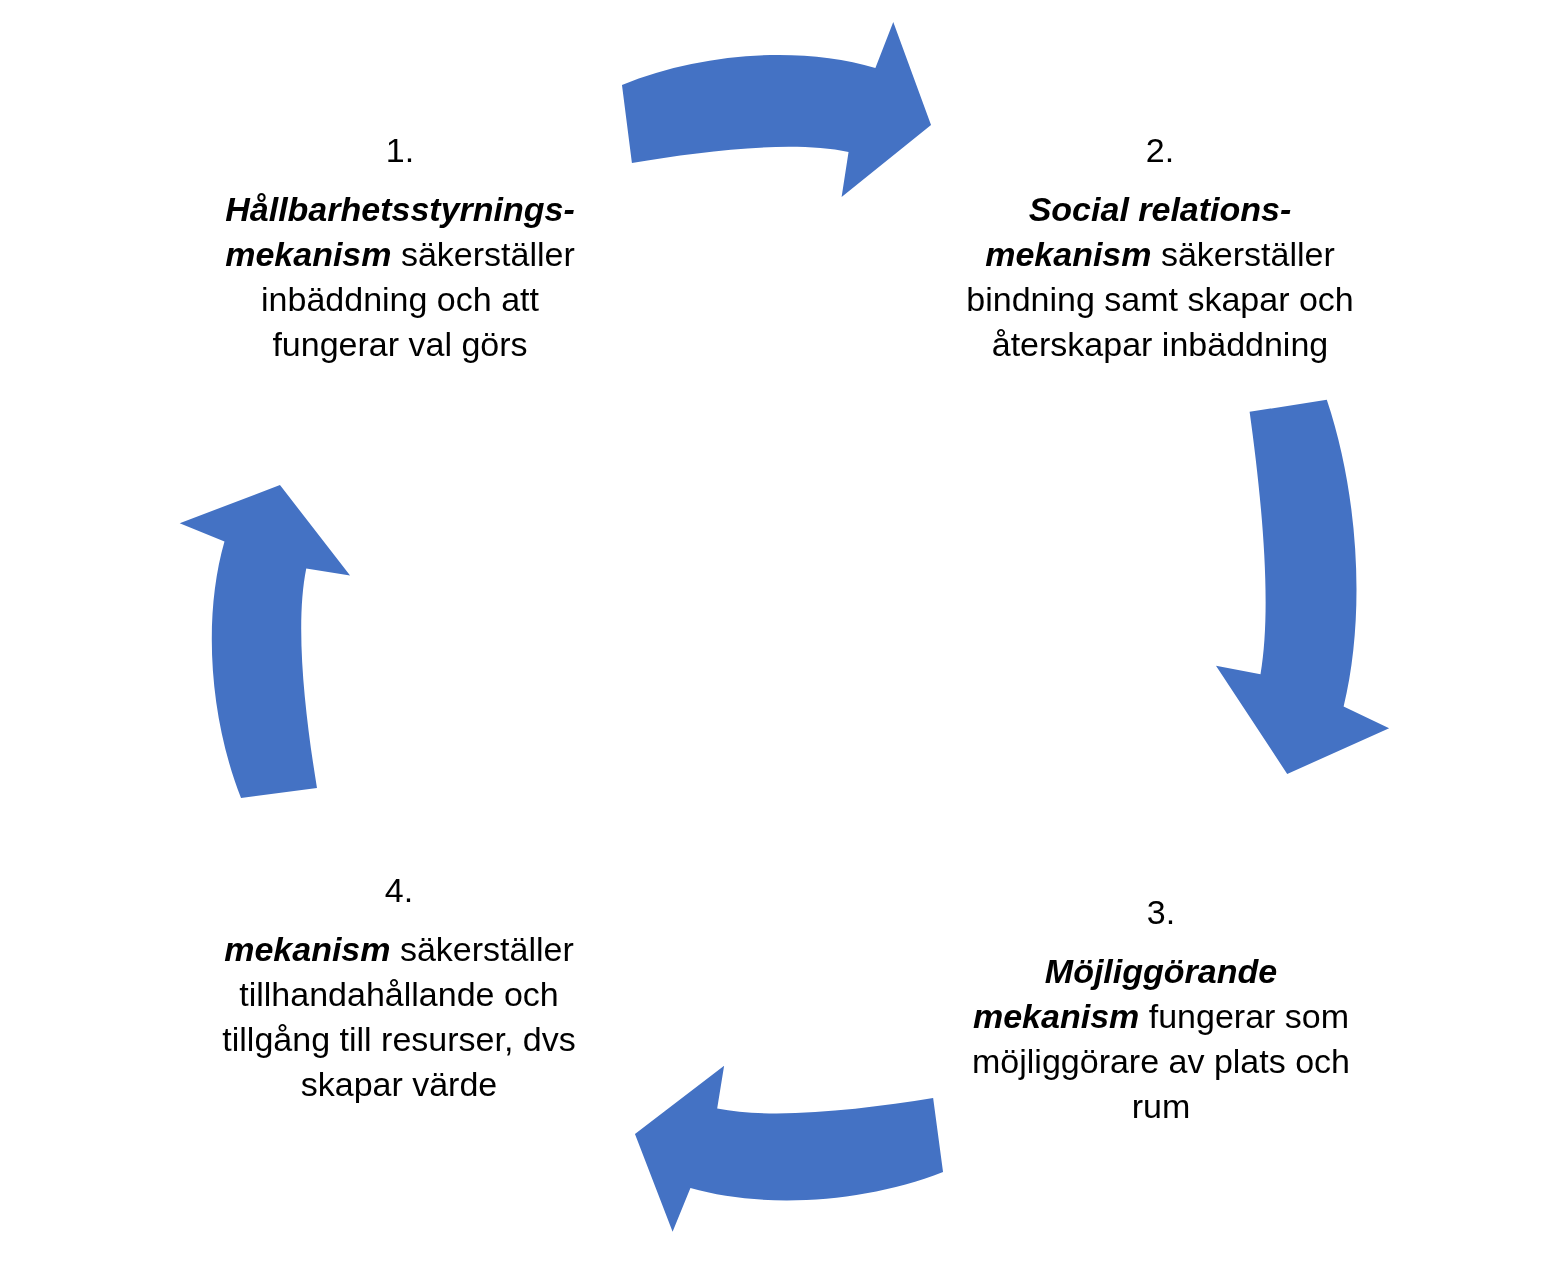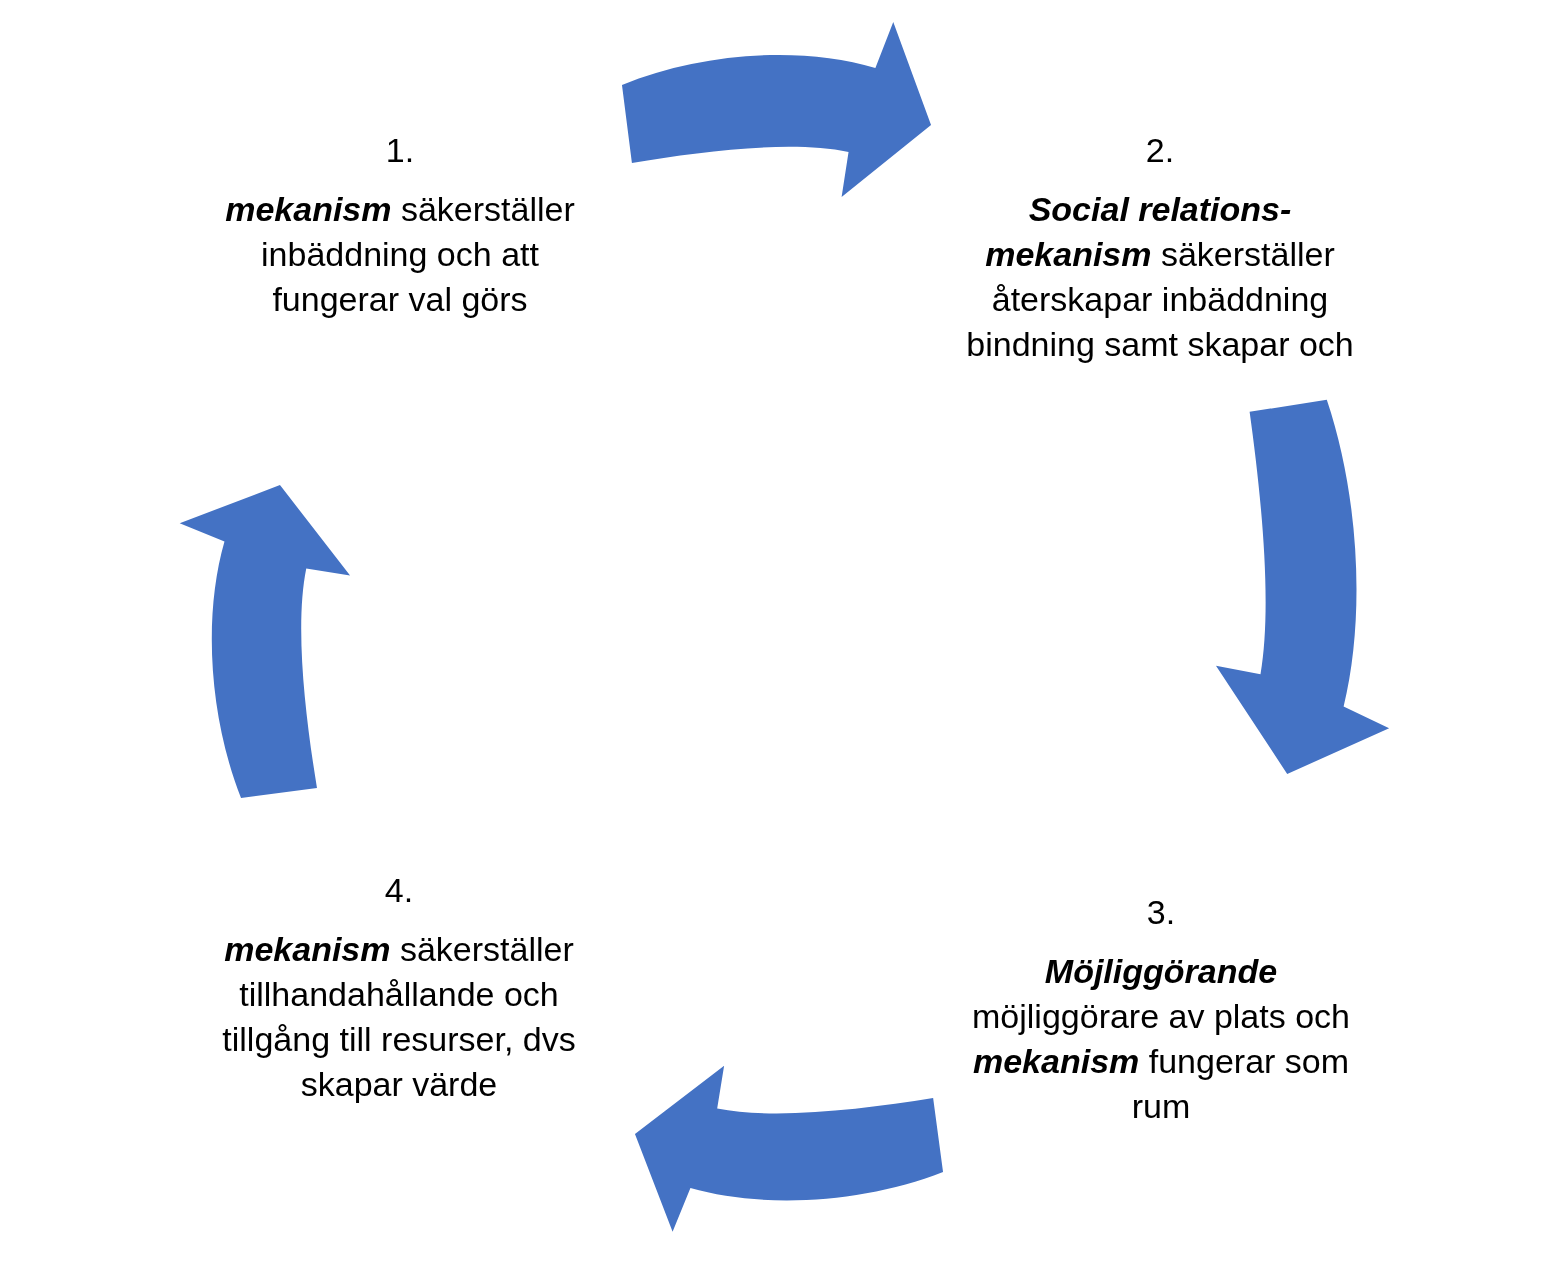--- a/index.html
+++ b/index.html
@@ -49,42 +49,43 @@
   #arrow-left   { left: 168px;  top: 480px;  width: 185px; height: 322px; }
 </style>
 </head>
 <body style="background: rgb(255, 255, 255);">
 
 <div class="canvas">
 
   <div class="tblock" id="step1">
     <div class="num">1.</div>
     <div class="para">
+      <div class="line"><b>Hållbarhetsstyrnings-</b><span></span></div>
       <div class="line"><b>mekanism</b><span> säkerställer</span></div>
       <div class="line"><b></b><span>inbäddning och att</span></div>
       <div class="line"><b></b><span>fungerar val görs</span></div>
     </div>
   </div>
 
   <div class="tblock" id="step2">
     <div class="num">2.</div>
     <div class="para">
       <div class="line"><b>Social relations-</b><span></span></div>
       <div class="line"><b>mekanism</b><span> säkerställer</span></div>
+      <div class="line"><b></b><span>bindning samt skapar och</span></div>
       <div class="line"><b></b><span>återskapar inbäddning</span></div>
-      <div class="line"><b></b><span>bindning samt skapar och</span></div>
     </div>
   </div>
 
   <div class="tblock" id="step3">
     <div class="num">3.</div>
     <div class="para">
       <div class="line"><b>Möjliggörande</b><span></span></div>
+      <div class="line"><b>mekanism</b><span> fungerar som</span></div>
       <div class="line"><b></b><span>möjliggörare av plats och</span></div>
-      <div class="line"><b>mekanism</b><span> fungerar som</span></div>
       <div class="line"><b></b><span>rum</span></div>
     </div>
   </div>
 
   <div class="tblock" id="step4">
     <div class="num">4.</div>
     <div class="para">
       <div class="line"><b>mekanism</b><span> säkerställer</span></div>
       <div class="line"><b></b><span>tillhandahållande och</span></div>
       <div class="line"><b></b><span>tillgång till resurser, dvs</span></div>

